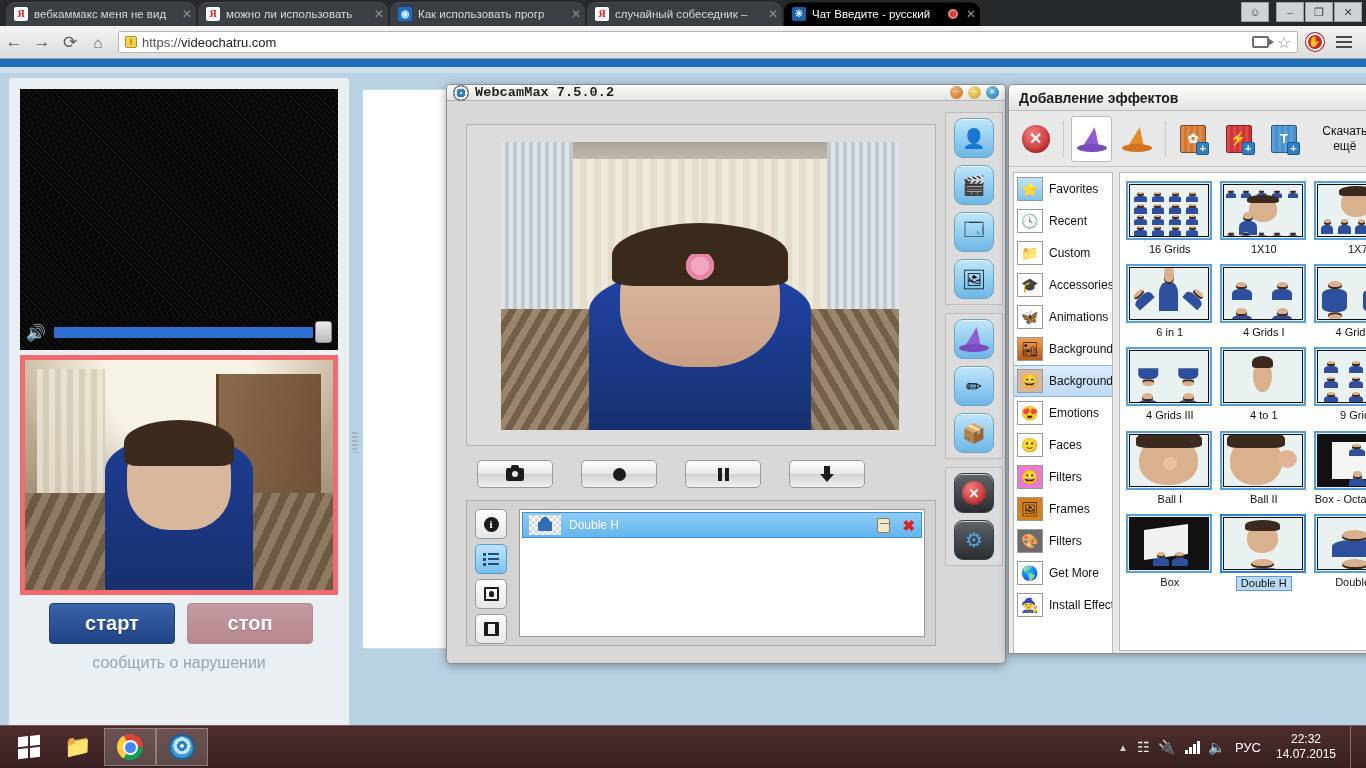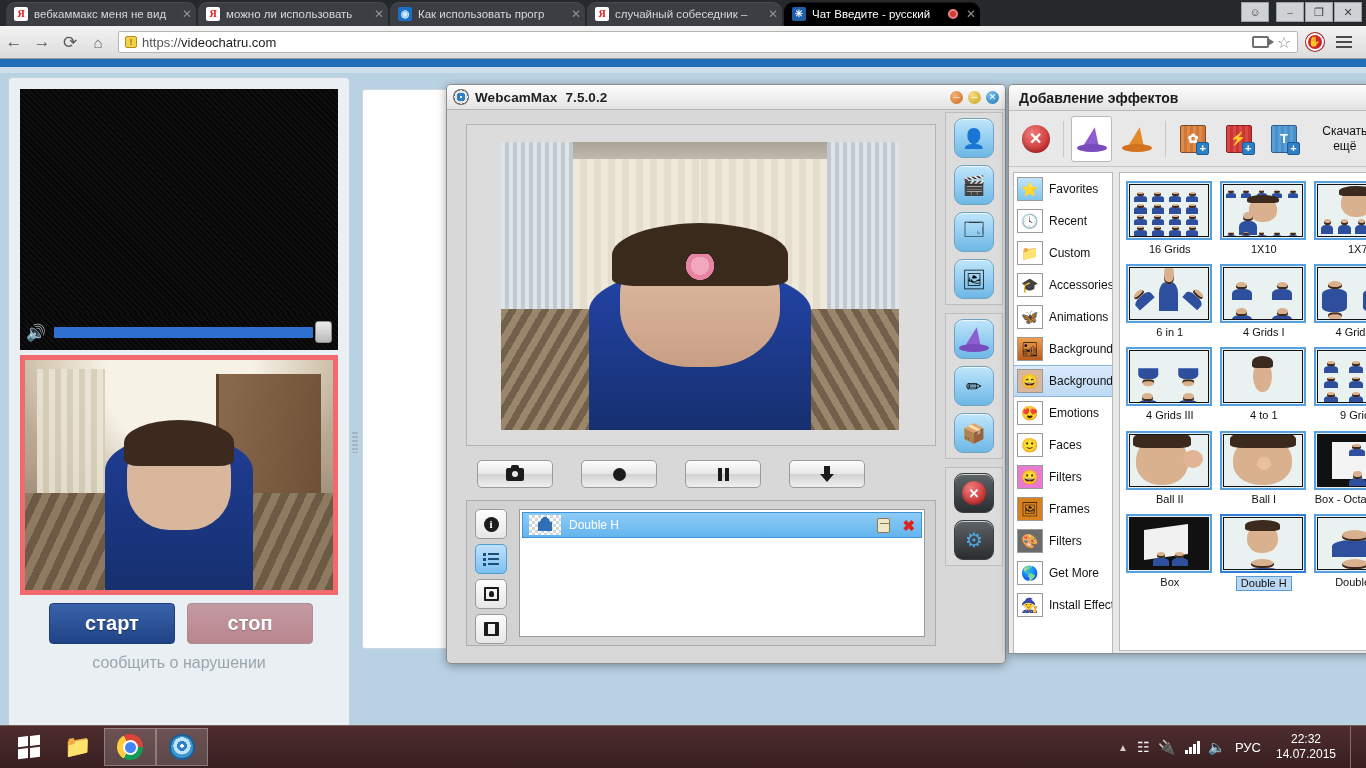--- a/index.html
+++ b/index.html
@@ -118,23 +118,23 @@
   #msg-input { position:absolute; left:368px; top:600px; width:250px; height:50px; background:#fff;
                border:1px solid #ccd8e1; border-radius:3px; display:flex; align-items:center; padding:0 12px;
                color:#9aa3ab; font-size:15px; overflow:hidden; white-space:nowrap; }
   #drag-dots { position:absolute; left:352px; top:372px; width:6px; height:22px;
       background:radial-gradient(circle,#9fb0bb 1px, transparent 1.4px); background-size:3px 4px; }
 
   
   #wcm { position:absolute; left:446px; top:84px; width:560px; height:580px;
          background:#d8d8d8; border:1px solid #8d8d8d; border-radius:5px;
          box-shadow:0 2px 10px rgba(0,0,0,.35); }
-  #wcm-title { height:25px; border-top-left-radius:4px; border-top-right-radius:4px;
+  #wcm-title { height:16px; border-top-left-radius:4px; border-top-right-radius:4px;
       background:linear-gradient(#fdfdfd,#e3e3e3); border-bottom:1px solid #b5b5b5;
-      display:flex; align-items:center; padding:0 6px; }
+      display:flex; align-items:center; padding:0 6px;font-family:Liberation Mono, monospace; }
   #wcm-logo { width:16px;height:16px;border-radius:50%;margin-right:6px;flex:0 0 16px;
       background:radial-gradient(circle at 50% 50%, #fff 0 12%, #2f7fc4 13% 38%, #e8e8e8 39% 58%, #6a6a6a 59% 100%);}
   #wcm-title .t { font-size:13.5px; font-weight:bold; color:#1f1f1f; letter-spacing:.1px; }
   #wcm-wbtns { margin-left:auto; display:flex; gap:5px; }
   .wcmbtn { width:13px;height:13px;border-radius:50%; display:flex;align-items:center;justify-content:center;
             font-size:9px;color:#fff;line-height:1; }
   .wcm-min{ background:radial-gradient(circle at 35% 30%, #f6b073, #c96c1c); }
   .wcm-max{ background:radial-gradient(circle at 35% 30%, #f7dc82, #caa21a); }
   .wcm-cls{ background:radial-gradient(circle at 35% 30%, #79c2ea, #1f73ad); }
 
@@ -752,35 +752,35 @@
             <div class="mp" style="left:8%;top:88%;width:18%;height:14%;"></div>
                 <div class="mp" style="left:40%;top:88%;width:18%;height:14%;"></div>
           </div>
             </div>
           <div class="fxlabel">9 Grids</div>
         </div>
 
         <div class="fx">
           <div class="fxthumb">
               <div class="inner">
+            <div class="bigface" style="left:12%;top:6%;width:76%;height:92%;"></div>
+            <div style="position:absolute;left:42%;top:44%;width:18%;height:26%;background:#e8c0a2;border-radius:50%;"></div>
+          </div>
+            </div>
+          <div class="fxlabel">Ball I</div>
+        </div>
+
+        <div class="fx">
+          <div class="fxthumb">
+              <div class="inner">
             <div class="bigface" style="left:8%;top:6%;width:66%;height:92%;"></div>
             <div style="position:absolute;right:6%;top:30%;width:26%;height:36%;background:#e2b394;border-radius:50%;"></div>
           </div>
             </div>
           <div class="fxlabel">Ball II</div>
-        </div>
-
-        <div class="fx">
-          <div class="fxthumb">
-              <div class="inner">
-            <div class="bigface" style="left:12%;top:6%;width:76%;height:92%;"></div>
-            <div style="position:absolute;left:42%;top:44%;width:18%;height:26%;background:#e8c0a2;border-radius:50%;"></div>
-          </div>
-            </div>
-          <div class="fxlabel">Ball I</div>
         </div>
 
         <div class="fx">
           <div class="fxthumb">
               <div class="inner darkbg">
             <div class="whitebox" style="left:18%;top:14%;width:64%;height:74%;background:#f4f4f4;"></div>
             <div class="mp" style="left:40%;top:28%;width:20%;height:14%;"></div>
             <div class="mp" style="left:40%;top:86%;width:22%;height:22%;"></div>
           </div>
             </div>

